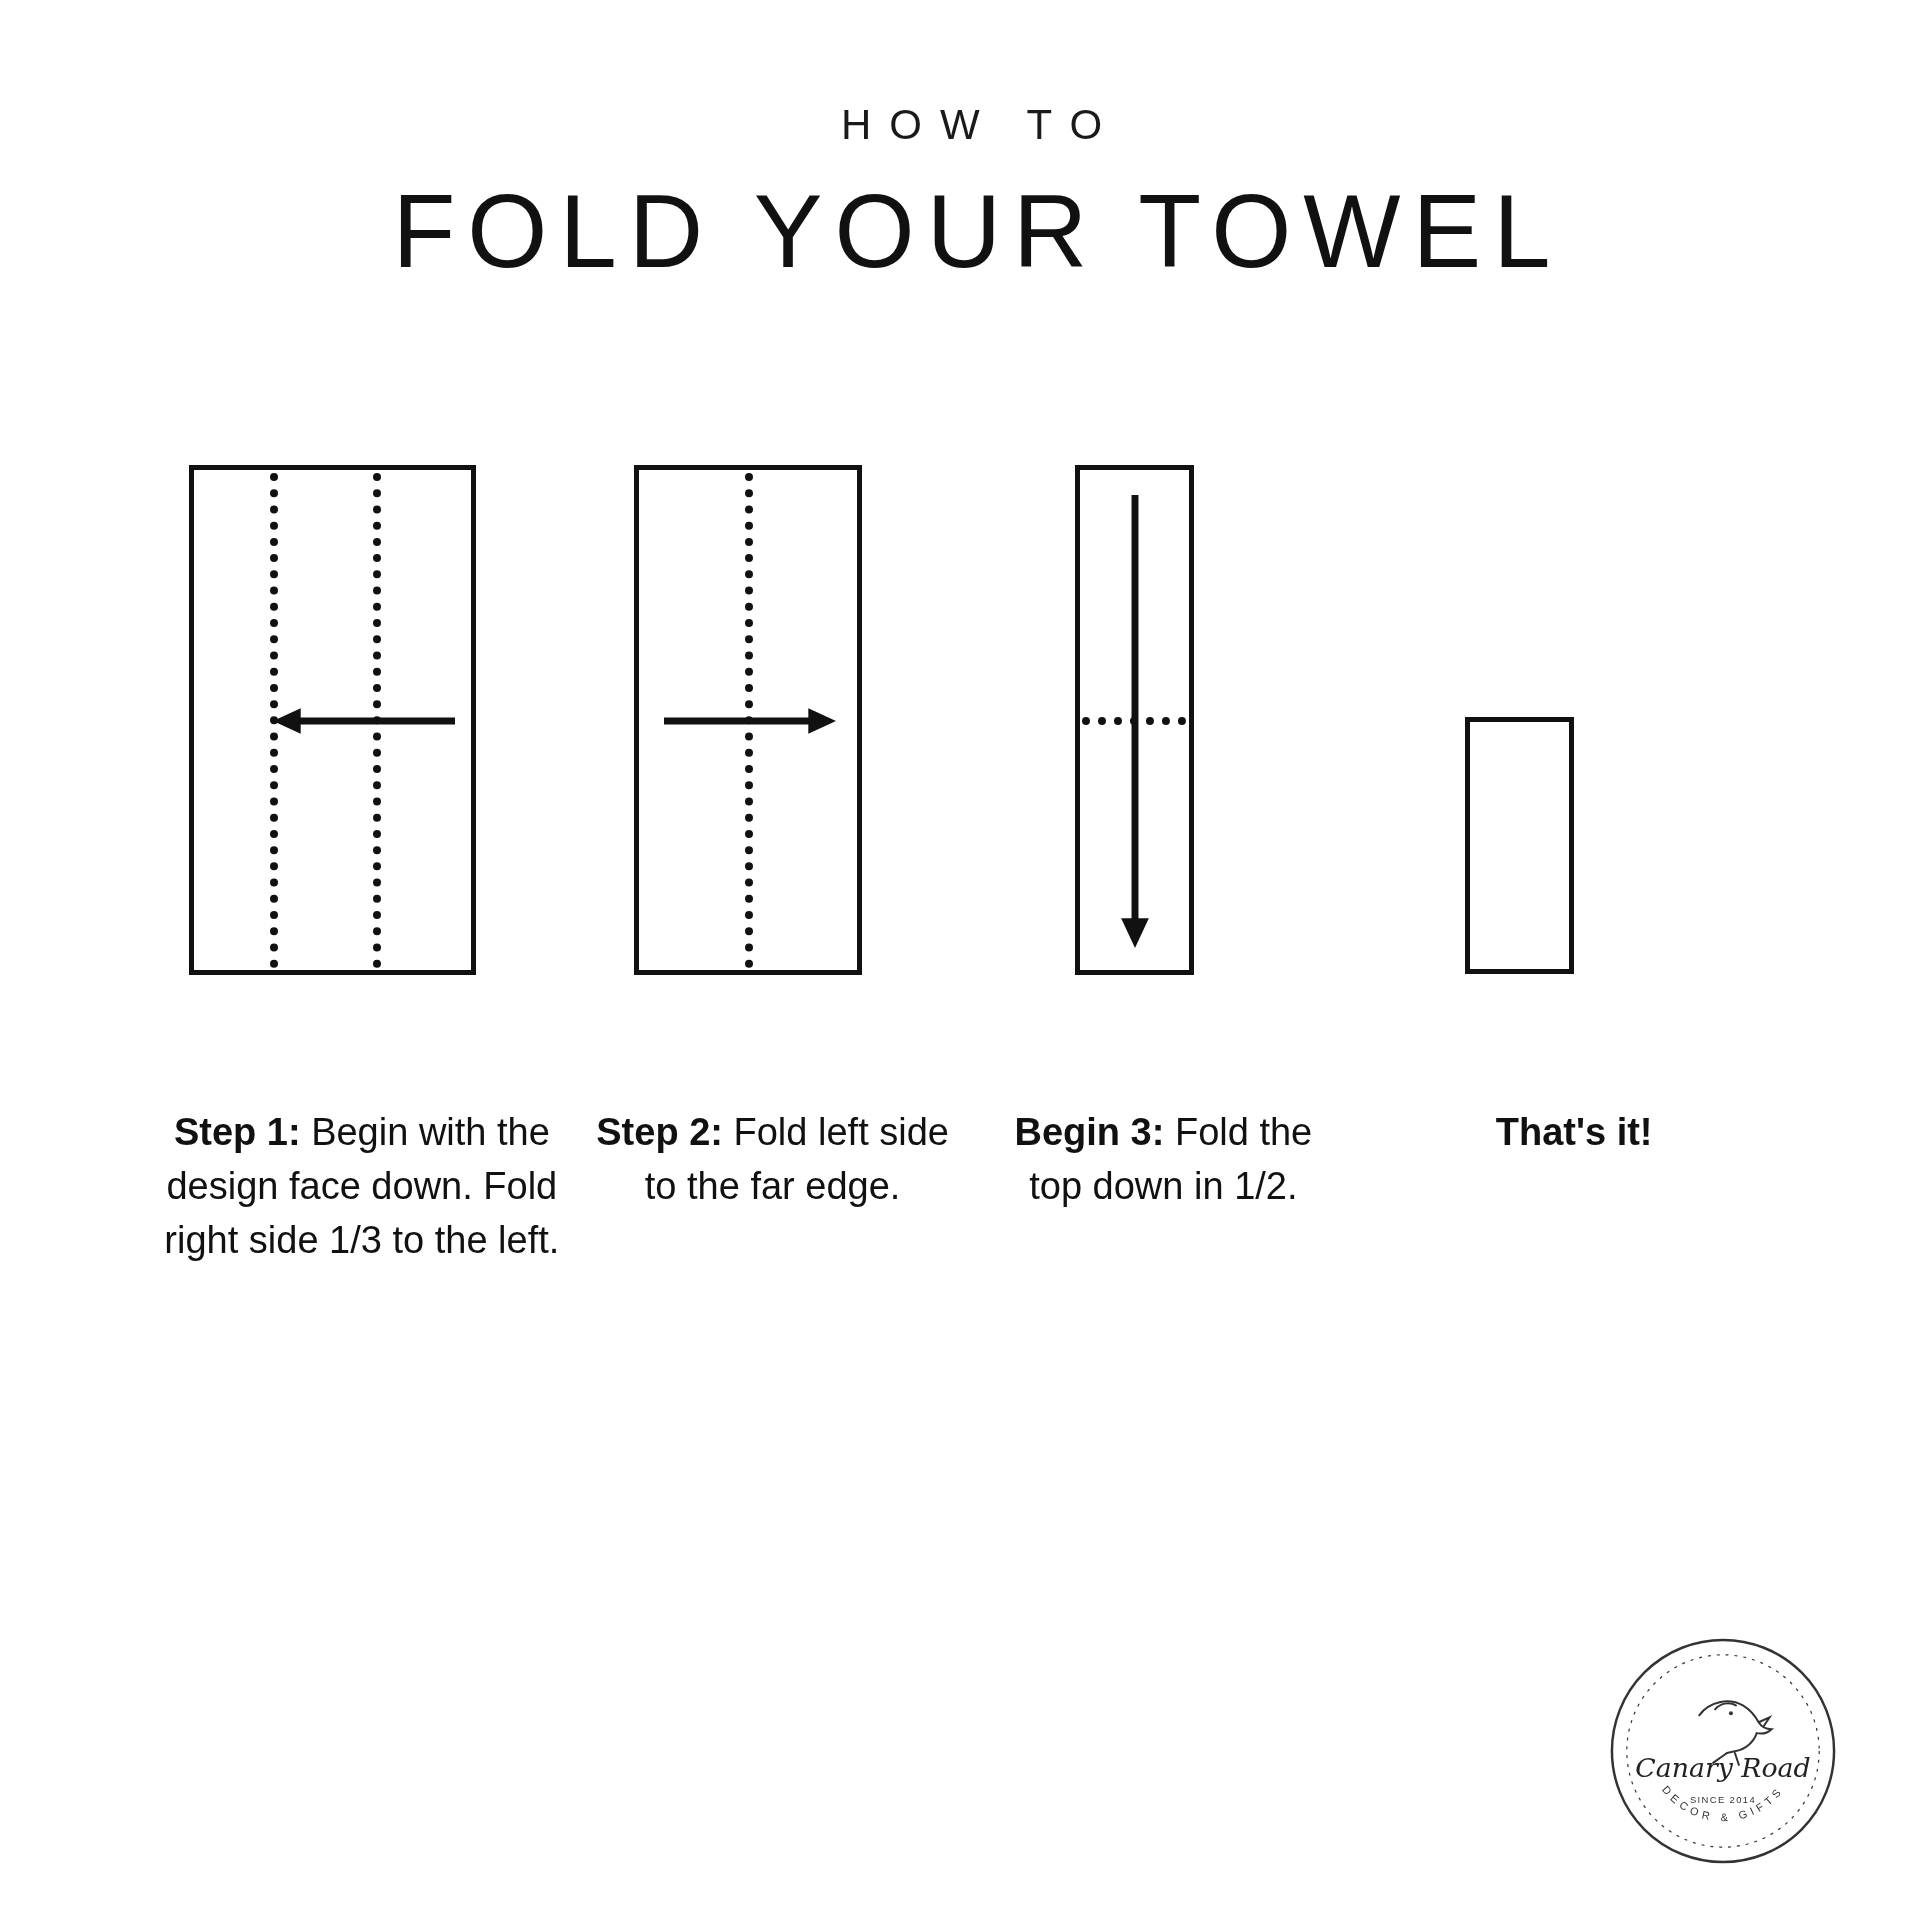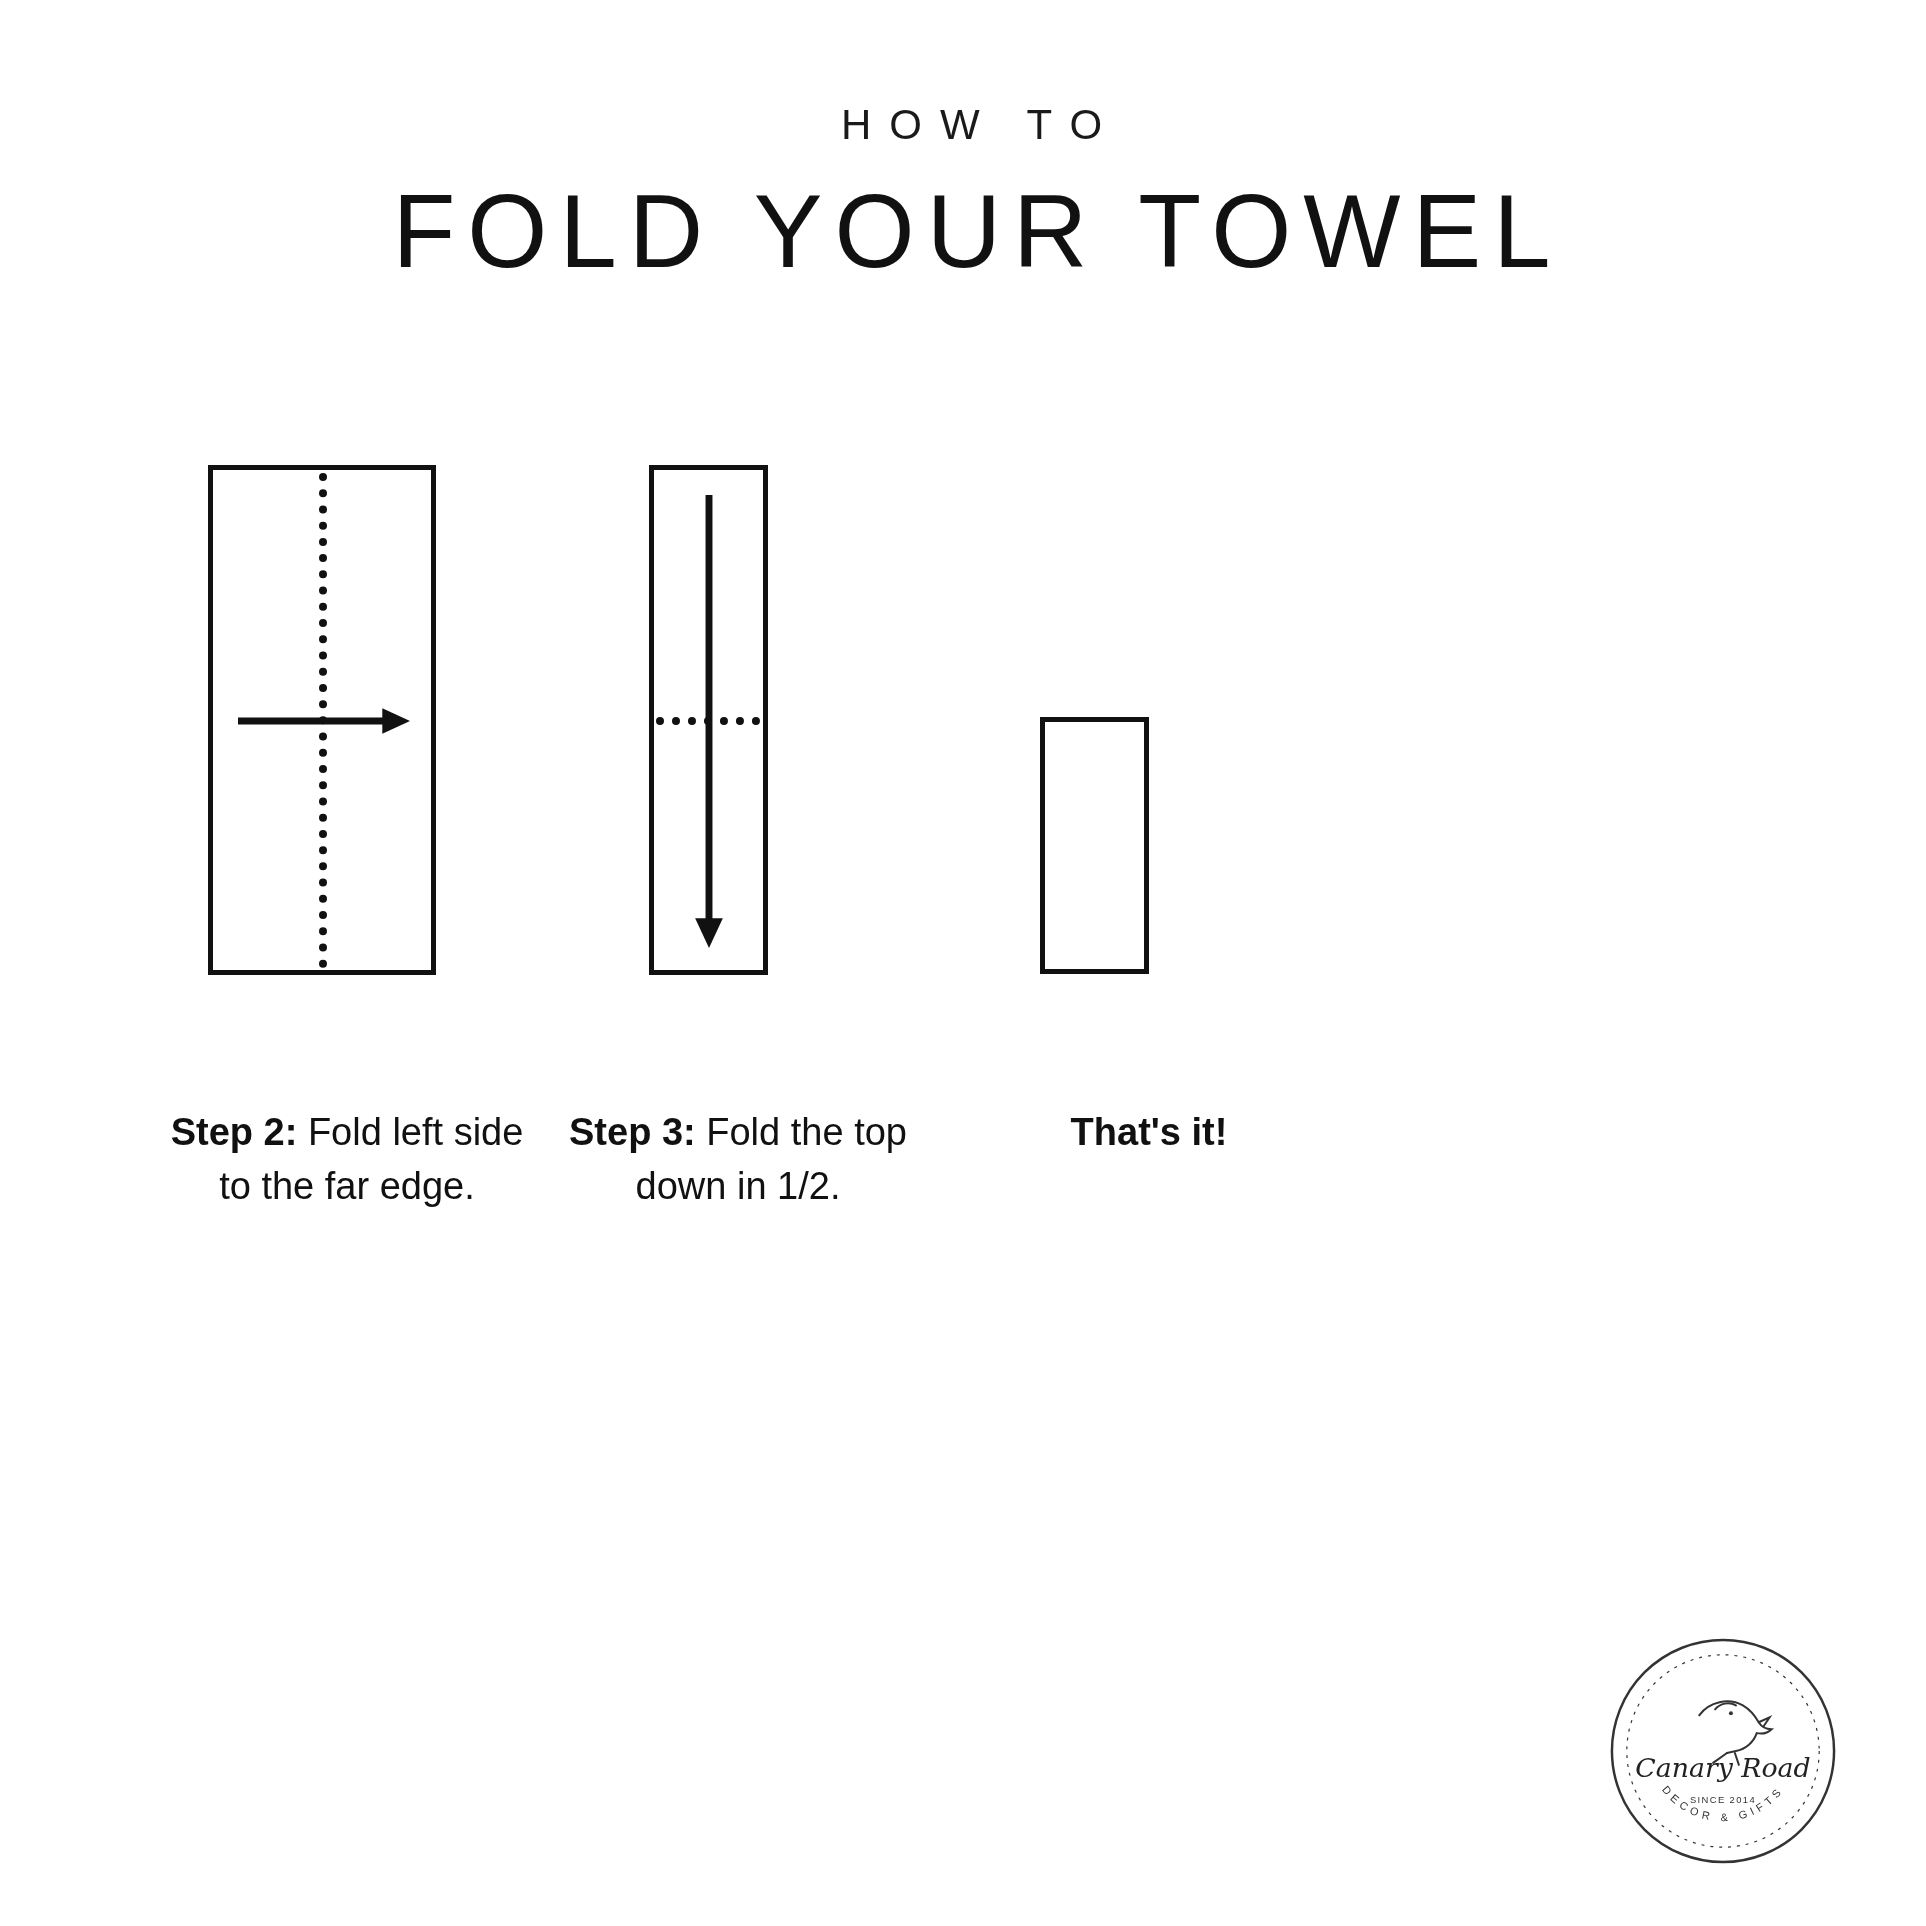--- a/index.html
+++ b/index.html
@@ -122,20 +122,37 @@
 </head>
 <body>
 
 <div class="header">
   <div class="kicker">HOW TO</div>
   <div class="title">FOLD YOUR TOWEL</div>
 </div>
 
 <div class="steps">
 
+  <div class="step step-1">
+    <div class="figure">
+
+      <div class="towel" style="left:40px; top:0px; width:287px; height:510px;"></div>
+
+      <div class="foldline" style="left:121px; top:8px; height:495px;"></div>
+      <div class="foldline" style="left:224px; top:8px; height:495px;"></div>
+
+      <svg class="arrow-svg" style="left:124px; top:236px;" width="183" height="40" viewBox="0 0 185 40">
+        <line x1="184" y1="20" x2="22" y2="20" stroke="#111111" stroke-width="7"></line>
+        <polygon points="0,20 28,7 28,33" fill="#111111"></polygon>
+      </svg>
+    </div>
+    <div class="caption">
+      <b>Step 1:</b><span> Begin with the design face down. Fold right side 1/3 to the left.</span>
+    </div>
+  </div>
 
   <div class="step step-2">
     <div class="figure">
       <div class="towel" style="left:59px; top:0px; width:228px; height:510px;"></div>
       <div class="foldline" style="left:170px; top:8px; height:495px;"></div>
 
       <svg class="arrow-svg" style="left:89px; top:236px;" width="173" height="40" viewBox="0 0 175 40">
         <line x1="0" y1="20" x2="152" y2="20" stroke="#111111" stroke-width="7"></line>
         <polygon points="174,20 146,7 146,33" fill="#111111"></polygon>
       </svg>
@@ -149,21 +166,21 @@
     <div class="figure">
       <div class="towel" style="left:104px; top:0px; width:119px; height:510px;"></div>
       <div class="foldline-h" style="left:111px; top:252px; width:104px;"></div>
 
       <svg class="arrow-svg" style="left:144px; top:30px;" width="40" height="455" viewBox="0 0 40 460">
         <line x1="20" y1="0" x2="20" y2="432" stroke="#111111" stroke-width="7"></line>
         <polygon points="20,458 6,428 34,428" fill="#111111"></polygon>
       </svg>
     </div>
     <div class="caption">
-      <b>Step 3:</b><span> Fold the top down in 1/2.</span>
+      <b>Begin 3:</b><span> Fold the top down in 1/2.</span>
     </div>
   </div>
 
   <div class="step step-4">
     <div class="figure">
       <div class="towel" style="left:109px; top:252px; width:109px; height:257px;"></div>
     </div>
     <div class="caption">
       <b>That's it!</b><span></span>
     </div>

